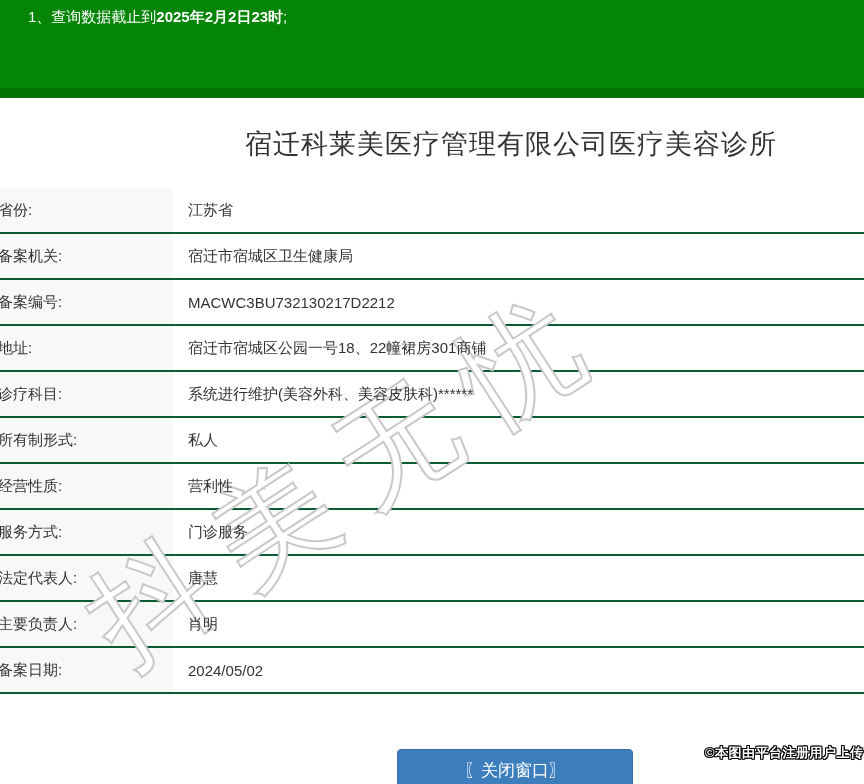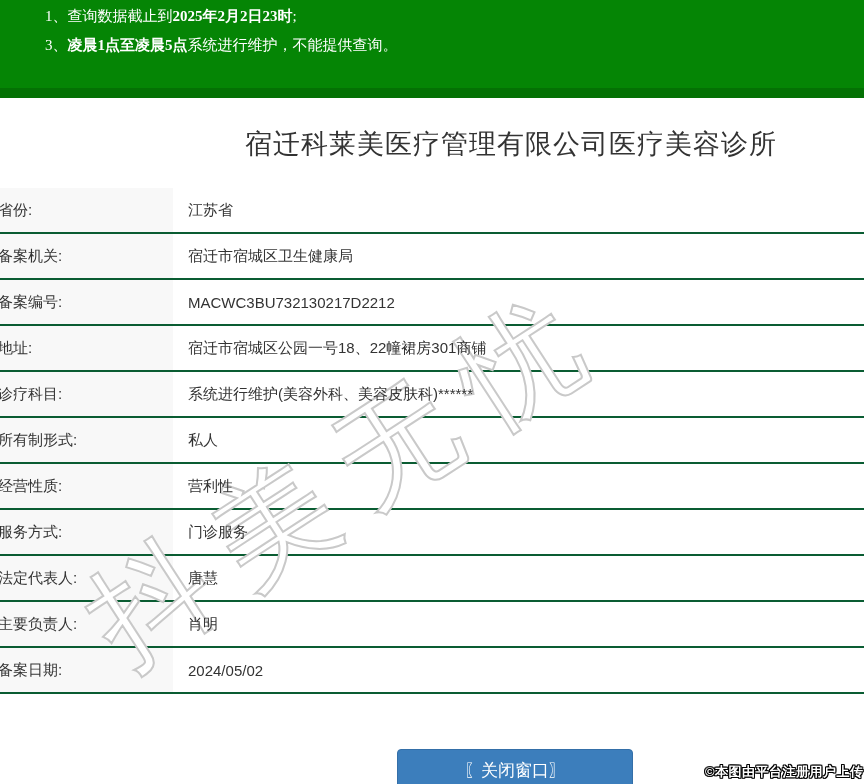--- a/index.html
+++ b/index.html
@@ -13,21 +13,21 @@
     --divider:#0a5c32;
     --button-blue:#3c7ebc;
     --label-bg:#f8f8f8;
     --text:#333333;
   }
   .notice-bar{
     position:absolute;top:0;left:0;width:864px;height:98px;box-sizing:border-box;
     background:var(--header-green);border-bottom:10px solid var(--header-green-dark);
     color:#ffffff;font-size:15px;padding-top:2px;overflow:hidden;
   }
-  .notice-line{line-height:29px;padding-left:45px;white-space:nowrap;font-family:Liberation Serif, serif;}
+  .notice-line{line-height:29px;padding-left:28px;white-space:nowrap;}
   .notice-line .bold{font-weight:bold;}
   .page-title{
     position:absolute;top:126px;left:511px;transform:translateX(-50%);
     font-size:27px;font-weight:400;color:var(--text);white-space:nowrap;letter-spacing:1px;
   }
   .info-table{position:absolute;top:188px;left:-3px;width:870px;}
   .info-row{display:flex;align-items:stretch;height:44px;border-bottom:2px solid var(--divider);}
   .cell-label{
     width:176px;flex:0 0 176px;background:var(--label-bg);display:flex;align-items:center;
     padding-left:1px;font-size:15px;color:var(--text);box-sizing:border-box;
@@ -42,35 +42,32 @@
     white-space:nowrap;color:#ffffff;-webkit-text-stroke:2px #c9c9c9;z-index:2;
     pointer-events:none;
   }
   .close-button{
     position:absolute;left:397px;top:749px;width:236px;height:42px;box-sizing:border-box;
     background:var(--button-blue);border:1px solid #346fa8;border-radius:4px;
     color:#ffffff;font-size:17px;display:flex;align-items:center;justify-content:center;
     z-index:4;cursor:pointer;
   }
   .copyright{
-    position:absolute;left:705px;top:763px;font-size:13px;font-weight:bold;color:#ffffff;
+    position:absolute;left:705px;top:744px;font-size:13px;font-weight:bold;color:#ffffff;
     z-index:5;letter-spacing:0.5px;white-space:nowrap;
     text-shadow:-1px -1px 0 #000,1px -1px 0 #000,-1px 1px 0 #000,1px 1px 0 #000,0 1px 0 #000,0 -1px 0 #000,1px 0 0 #000,-1px 0 0 #000;
   }
 </style>
 </head>
 <body>
 
 <div class="notice-bar">
 
 <div class="notice-line">
       <span>1、</span><span>查询数据截止到</span><span class="bold">2025年2月2日23时</span><span>;</span>
-    </div>
-    <div class="notice-line">
-      <span>3、</span><span></span><span class="bold">凌晨1点至凌晨5点</span><span>系统进行维护，不能提供查询。</span>
     </div>
   </div>
 
 <div class="page-title">宿迁科莱美医疗管理有限公司医疗美容诊所</div>
 
 <div class="info-table">
 
 <div class="info-row">
       <div class="cell-label">
         <span>省份:</span>

